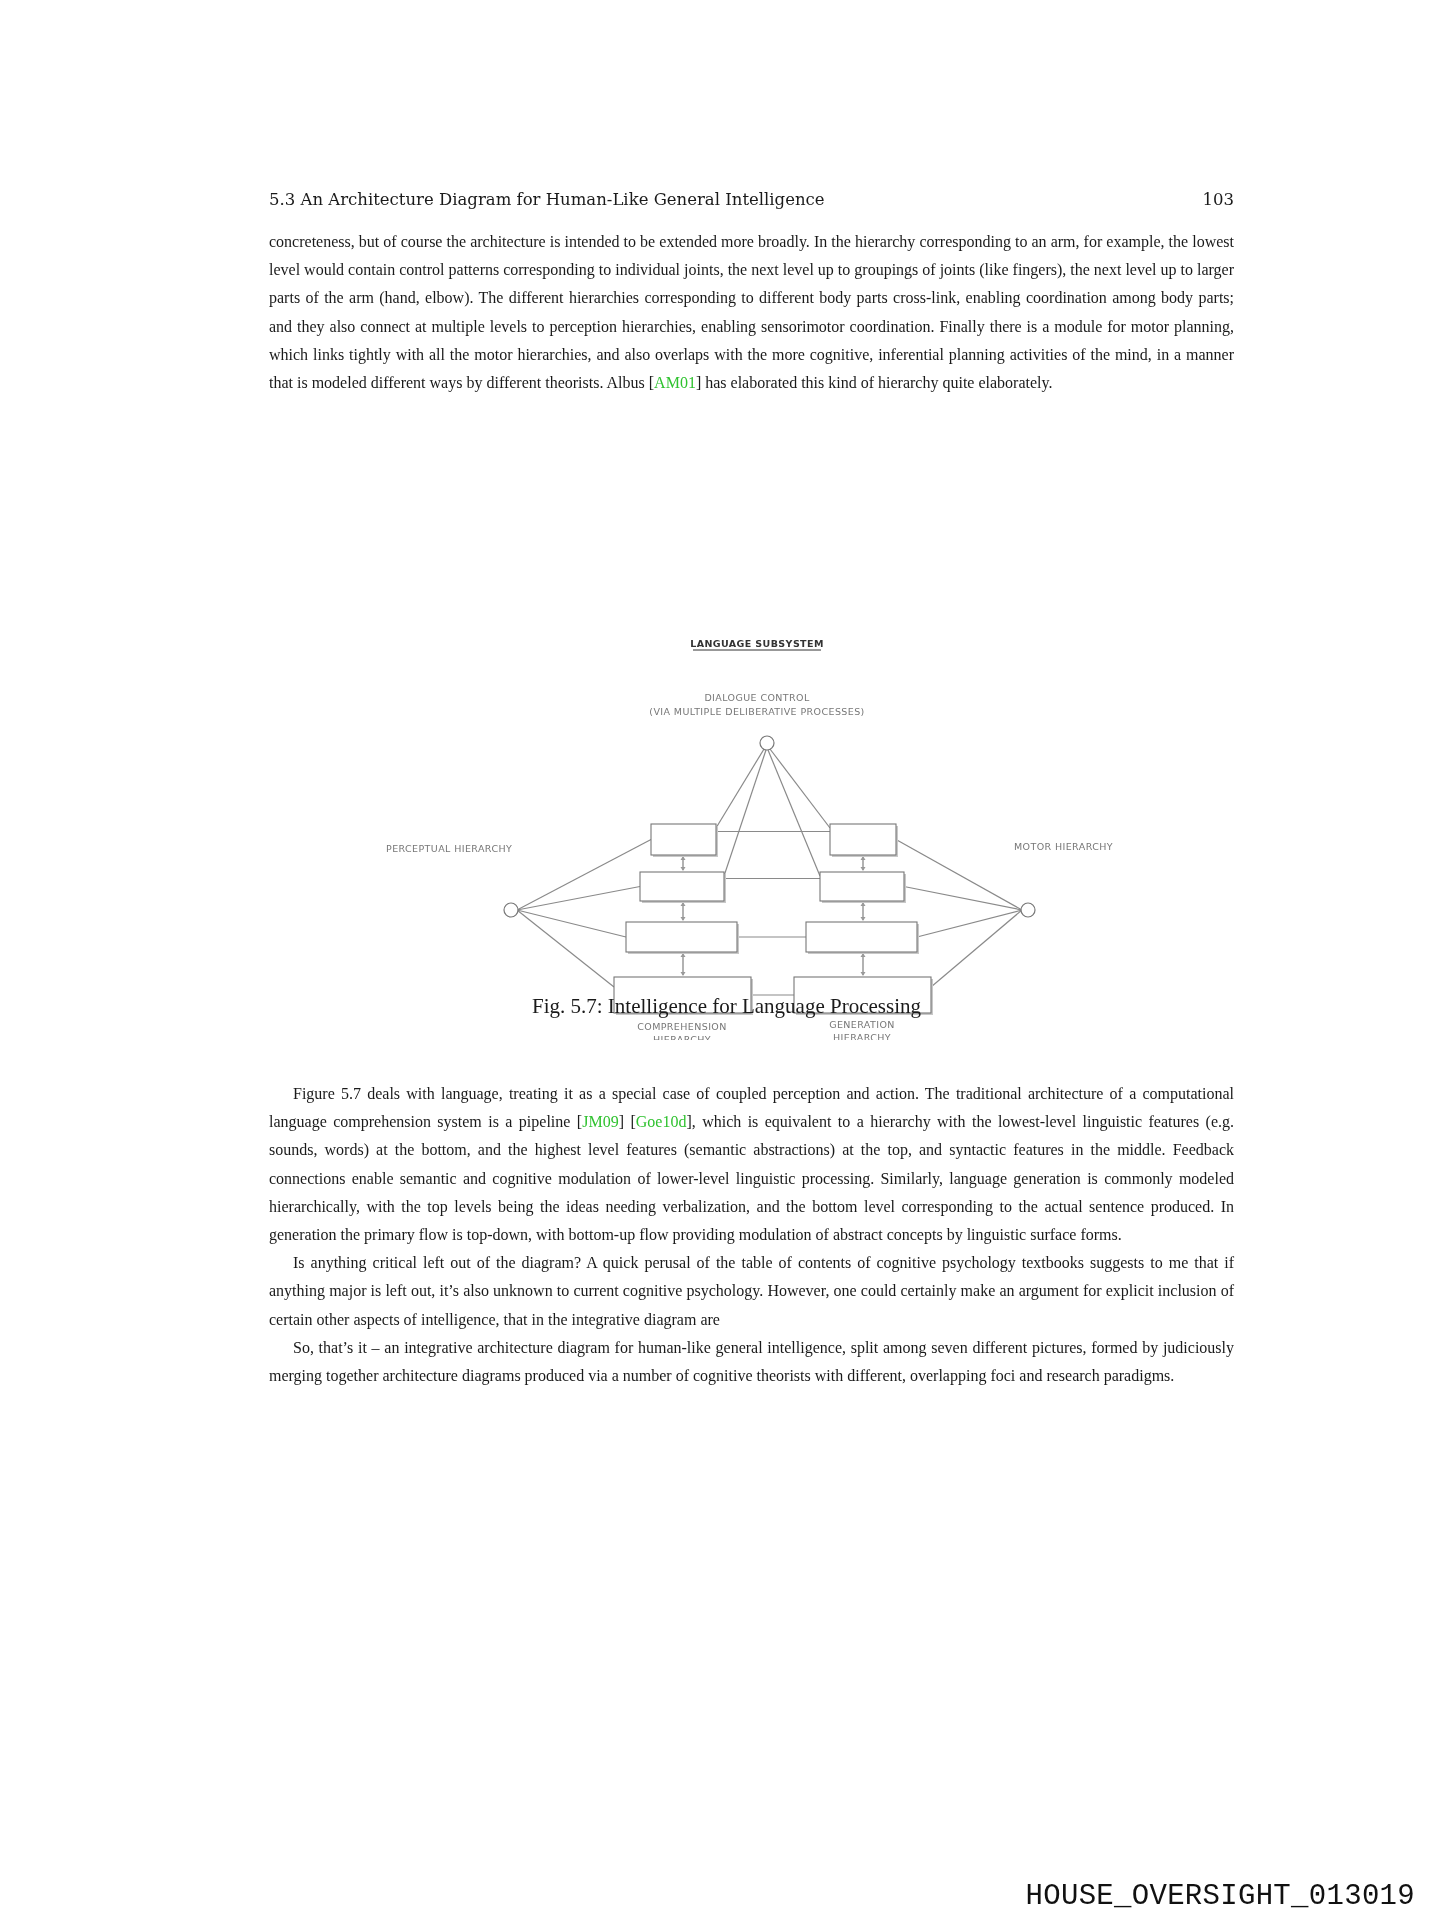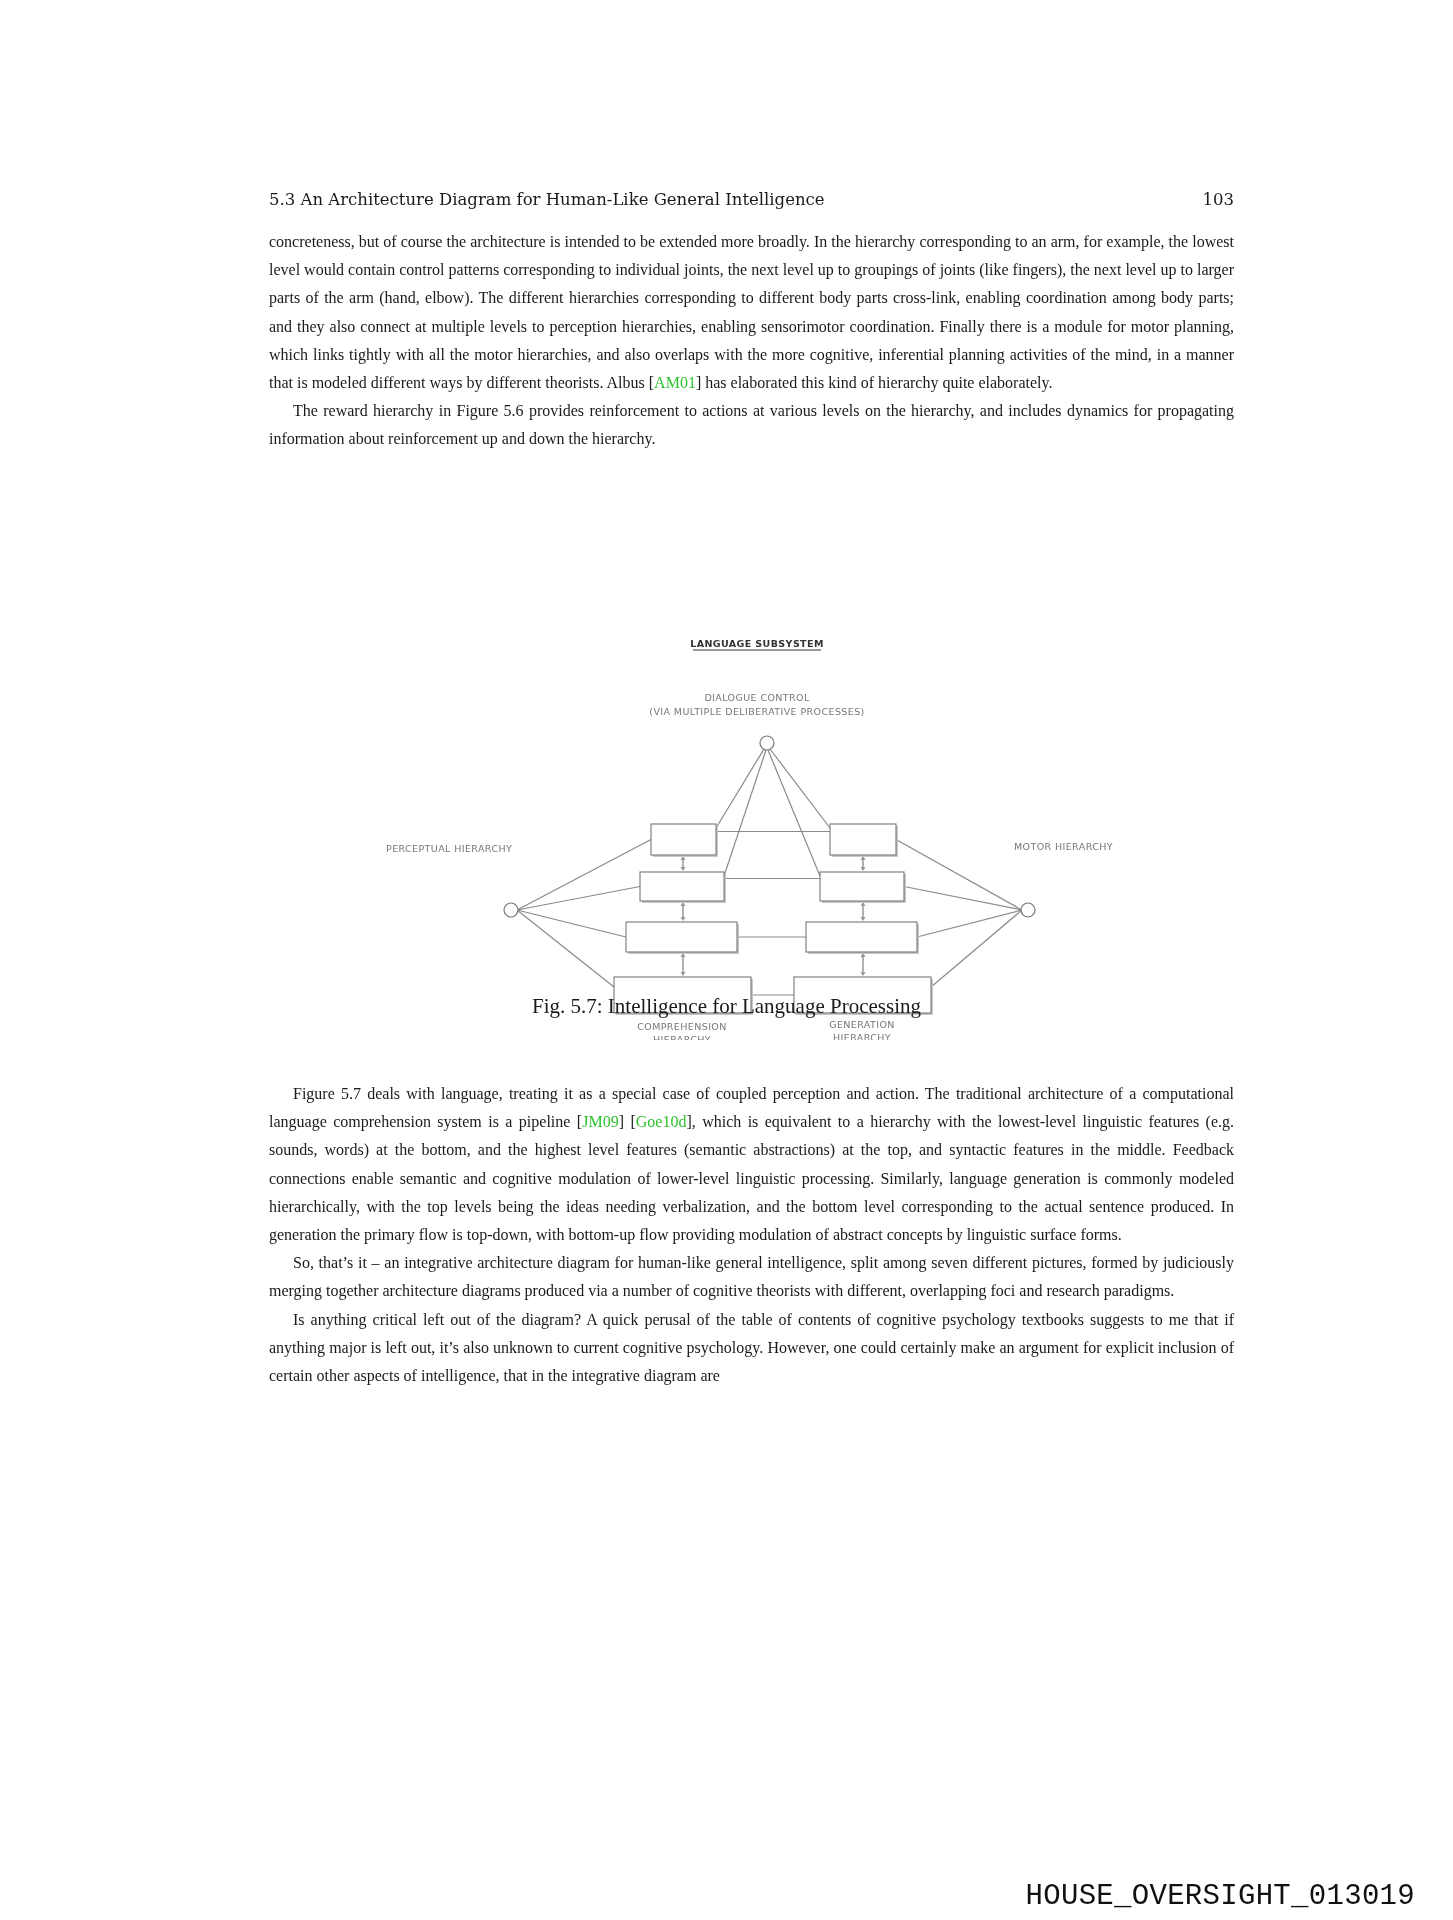--- a/index.html
+++ b/index.html
@@ -21,21 +21,20 @@
 </head>
 <body>
 
 <div class="running-head">
   <span>5.3 An Architecture Diagram for Human-Like General Intelligence</span>
   <span>103</span>
 </div>
 
 <div class="body-block" id="block1">
   <p><span>concreteness, but of course the architecture is intended to be extended more broadly. In the hierarchy corresponding to an arm, for example, the lowest level would contain control patterns corresponding to individual joints, the next level up to groupings of joints (like fingers), the next level up to larger parts of the arm (hand, elbow). The different hierarchies corresponding to different body parts cross-link, enabling coordination among body parts; and they also con­nect at multiple levels to perception hierarchies, enabling sensorimotor coordination. Finally there is a module for motor planning, which links tightly with all the motor hierarchies, and also overlaps with the more cognitive, inferential planning activities of the mind, in a manner that is modeled different ways by different theorists. Albus [</span><span class="cite">AM01</span><span>] has elaborated this kind of hierarchy quite elaborately.</span></p>
-  <p class="indent">The reward hierarchy in Figure 5.6 provides reinforcement to actions at various levels on the hierarchy, and includes dynamics for propagating information about reinforcement up and down the hierarchy.</p>
 </div>
 
 <div class="figure">
   <svg width="1453" height="420" viewBox="0 620 1453 420">
     <text class="diag-title" x="757" y="647" text-anchor="middle">LANGUAGE SUBSYSTEM</text>
     <line x1="693" y1="650" x2="821" y2="650" stroke="#333" stroke-width="1"></line>
     <text class="diag-label" x="757" y="701" text-anchor="middle">DIALOGUE CONTROL</text>
     <text class="diag-label" x="757" y="715" text-anchor="middle">(VIA MULTIPLE DELIBERATIVE PROCESSES)</text>
     <text class="diag-label" x="386" y="852">PERCEPTUAL HIERARCHY</text>
     <text class="diag-label" x="1014" y="850">MOTOR HIERARCHY</text>
@@ -98,17 +97,17 @@
         <circle cx="1028" cy="910" r="7" fill="#fff" stroke="#777" stroke-width="1.2"></circle>
         <circle cx="767" cy="743" r="7" fill="#fff" stroke="#777" stroke-width="1.2"></circle>
       </g>
   </svg>
 </div>
 
 <div class="fig-caption">Fig. 5.7: Intelligence for Language Processing</div>
 
 <div class="body-block" id="block2">
   <p class="indent"><span>Figure 5.7 deals with language, treating it as a special case of coupled perception and action. The traditional architecture of a computational language comprehension system is a pipeline [</span><span class="cite">JM09</span><span>] [</span><span class="cite">Goe10d</span><span>], which is equivalent to a hierarchy with the lowest-level linguistic features (e.g. sounds, words) at the bottom, and the highest level features (semantic abstractions) at the top, and syntactic features in the middle. Feedback connections enable semantic and cognitive mod­ulation of lower-level linguistic processing. Similarly, language generation is commonly modeled hierarchically, with the top levels being the ideas needing verbalization, and the bottom level corresponding to the actual sentence produced. In generation the primary flow is top-down, with bottom-up flow providing modulation of abstract concepts by linguistic surface forms.</span></p>
+  <p class="indent">Is anything critical left out of the diagram? A quick perusal of the table of contents of cognitive psychology textbooks suggests to me that if anything major is left out, it’s also unknown to current cognitive psychology. However, one could certainly make an argument for explicit inclusion of certain other aspects of intelligence, that in the integrative diagram are</p>
   <p class="indent">So, that’s it – an integrative architecture diagram for human-like general intelligence, split among seven different pictures, formed by judiciously merging together architecture diagrams produced via a number of cognitive theorists with different, overlapping foci and research paradigms.</p>
-  <p class="indent">Is anything critical left out of the diagram? A quick perusal of the table of contents of cognitive psychology textbooks suggests to me that if anything major is left out, it’s also unknown to current cognitive psychology. However, one could certainly make an argument for explicit inclusion of certain other aspects of intelligence, that in the integrative diagram are</p>
 </div>
 
 <div class="stamp">HOUSE_OVERSIGHT_013019</div>
 
 </body></html>

